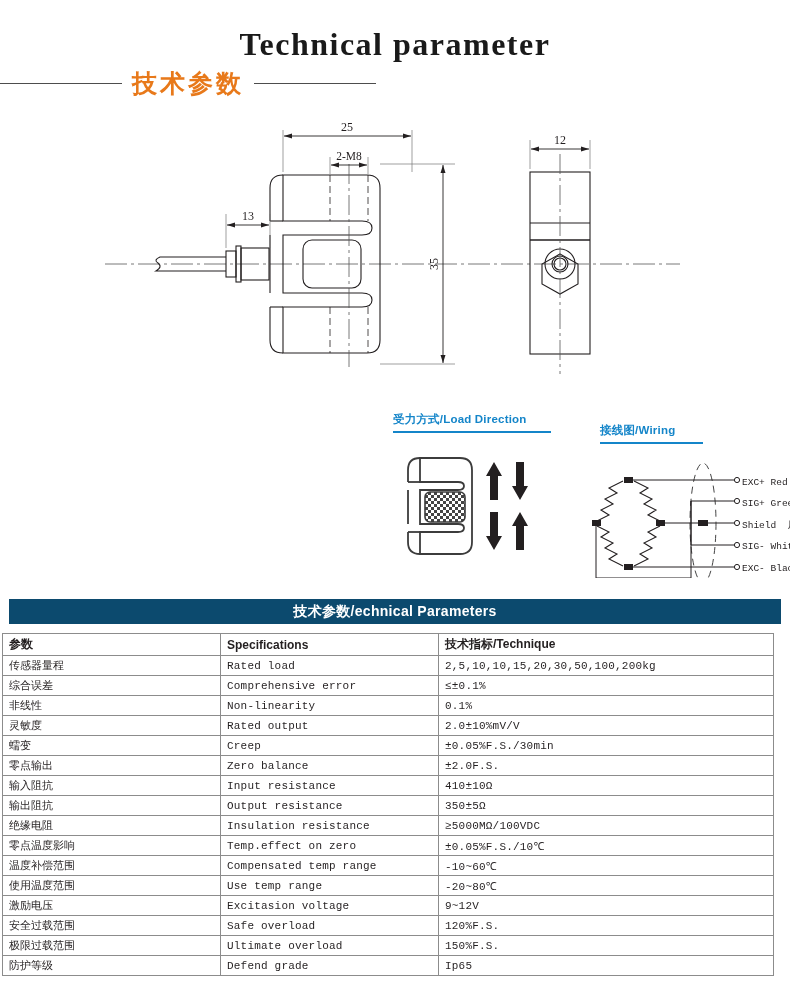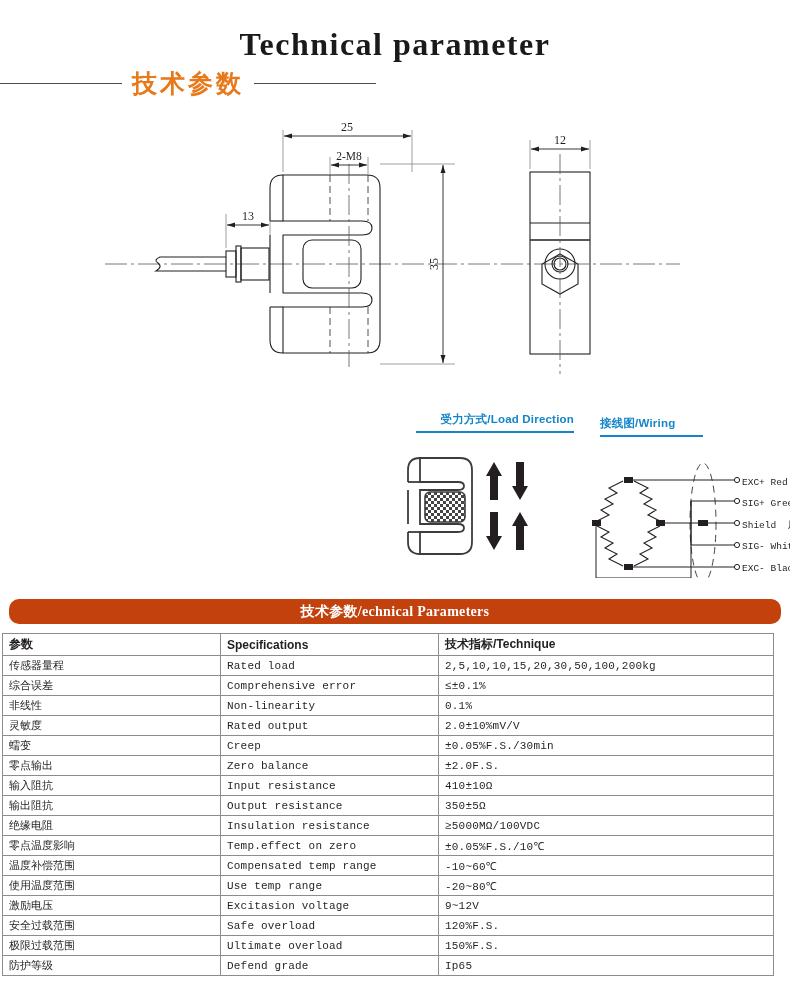--- a/index.html
+++ b/index.html
@@ -39,22 +39,22 @@
   .sec{position:absolute;}
   .sec-head{
     font-size:11.5px;font-weight:bold;color:#1485c9;
     white-space:nowrap;letter-spacing:0.2px;
   }
   .sec-rule{height:2.5px;background:#1485c9;margin-top:4px;}
 
   
   .banner{
     position:absolute;left:9px;top:599px;width:772px;height:25px;
-    background:#c2410c;border-radius:10px;
-    display:flex;align-items:center;justify-content:center;font-family:Liberation Serif, serif;
+    background:#0c4a6e;border-radius:0;
+    display:flex;align-items:center;justify-content:center;
   }
   .banner span{
     color:#ffffff;font-size:14px;font-weight:bold;letter-spacing:0.3px;
   }
 
   
   .tbl-wrap{position:absolute;left:2px;top:633px;width:772px;}
   table.spec{
     border-collapse:collapse;width:772px;
     table-layout:fixed;
@@ -191,21 +191,21 @@
         <line x1="530" y1="28" x2="530" y2="57" stroke="#777" stroke-width="0.7"></line>
         <line x1="590" y1="28" x2="590" y2="57" stroke="#777" stroke-width="0.7"></line>
         <line x1="531" y1="37" x2="589" y2="37" stroke="#231f20" stroke-width="0.9" marker-start="url(#arR)" marker-end="url(#arL)"></line>
         <text x="560" y="32" font-family="'Liberation Serif',serif" font-size="12" fill="#231f20" text-anchor="middle">12</text>
       </g>
     </svg>
   </div>
 
   <div class="sections">
 
-    <div class="sec" style="left:416px;top:0;width:158px;text-align:right;">
+    <div class="sec" style="left:393px;top:0;width:158px;">
       <div class="sec-head">受力方式/Load Direction</div>
       <div class="sec-rule" style="width:158px;"></div>
     </div>
 
     <svg style="position:absolute;left:398px;top:38px;" width="180" height="120">
 
       <g fill="none" stroke="#3c3c3c" stroke-width="1.8">
         <path d="M22,8 L62,8 Q74,8 74,20 L74,92 Q74,104 62,104 L22,104
                  L22,82 L60,82 Q66,82 66,78 Q66,74 60,74 L22,74
                  L22,40 L60,40 Q66,40 66,36 Q66,32 60,32 L22,32 Z"></path>
@@ -222,21 +222,21 @@
         <path d="M96,12 L104,26 L100,26 L100,50 L92,50 L92,26 L88,26 Z"></path>
 
         <path d="M122,50 L114,36 L118,36 L118,12 L126,12 L126,36 L130,36 Z"></path>
 
         <path d="M96,100 L88,86 L92,86 L92,62 L100,62 L100,86 L104,86 Z"></path>
 
         <path d="M122,62 L130,76 L126,76 L126,100 L118,100 L118,76 L114,76 Z"></path>
       </g>
     </svg>
 
-    <div class="sec" style="left:600px;top:4px;width:103px;">
+    <div class="sec" style="left:600px;top:11px;width:103px;">
       <div class="sec-head">接线图/Wiring</div>
       <div class="sec-rule" style="width:103px;"></div>
     </div>
 
     <svg style="position:absolute;left:588px;top:26px;" width="200" height="140">
 
       <g stroke="#231f20" stroke-width="1.1" fill="none">
 
         <path d="M35,43 L21,50 L29,55 L17,61 L25,66 L13,72 L21,77 L9,83"></path>
 

